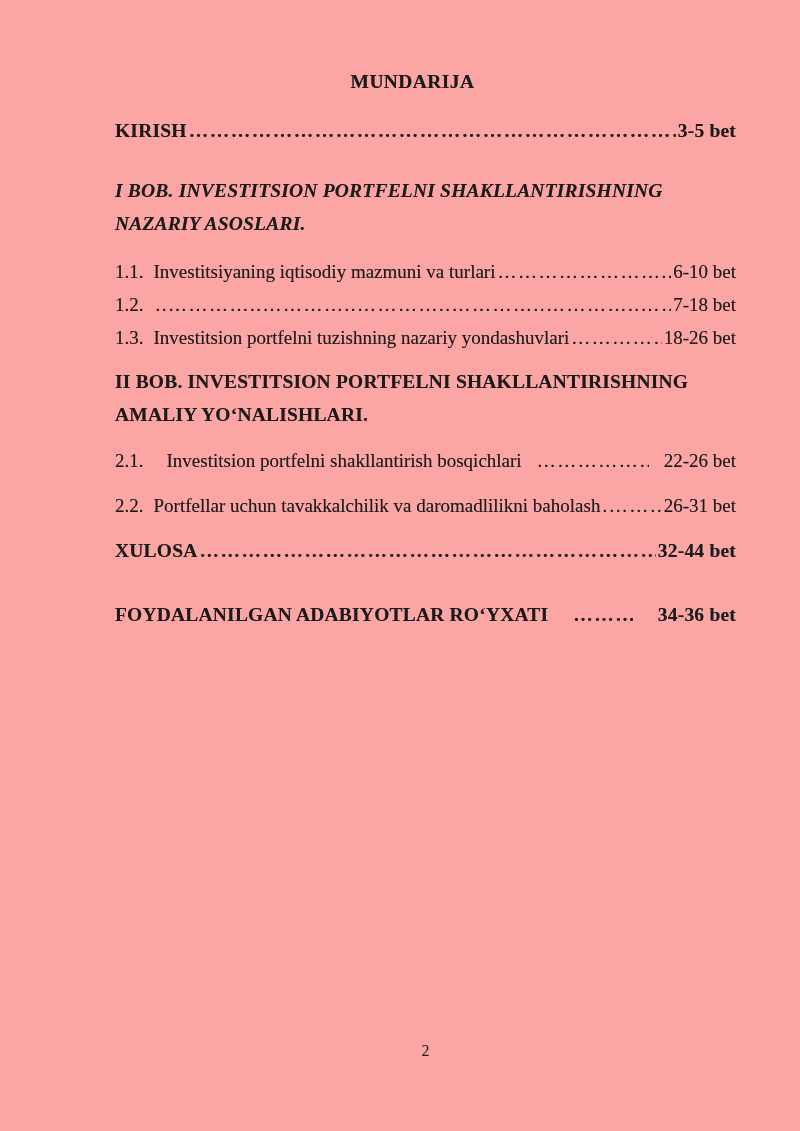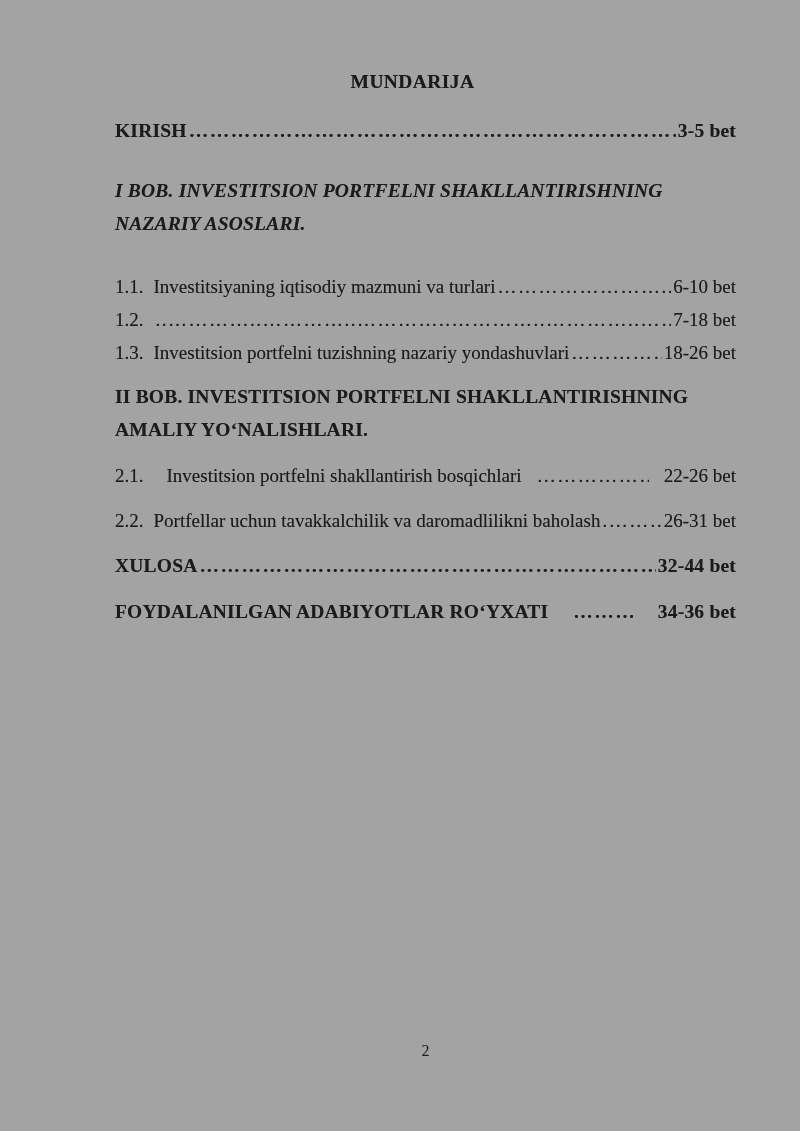--- a/index.html
+++ b/index.html
@@ -1,20 +1,20 @@
 <!DOCTYPE html>
 <html><head>
 <meta charset="utf-8">
 <style>
   html, body { margin: 0; padding: 0; }
   .page {
     position: relative;
     width: 800px;
     height: 1131px;
-    background: #a3a3a3;
+    background: #fca5a5;
     font-family: "Liberation Serif", "DejaVu Serif", serif;
     color: #1b1b1b;
     overflow: hidden;
   }
   .content {
     position: absolute;
     left: 115px;
     top: 70px;
     width: 621px;
   }
@@ -69,21 +69,21 @@
 <div class="page">
   <div class="content">
     <div class="doc-title">MUNDARIJA</div>
     <div id="toc-rows">
         <div class="toc-row entry-bold flexrow" style="margin-top: 20px;">
           <span class="label">KIRISH</span>
           <span class="leader">………………………………………………………………………………………………………………………………………………………………………………………………………………………………………………………………………………………………………………………………………………………………………………………………………………………………………………………………………………………………………………………………………………………………………………………………………………………………………………………………………………………………………………………………………………</span>
           <span class="pages">3-5 bet</span>
         </div>
         <div class="toc-row chapter" style="margin-top: 27px; font-style: italic;"><span>I BOB. INVESTITSION PORTFELNI SHAKLLANTIRISHNING NAZARIY ASOSLARI.</span></div>
-        <div class="toc-row entry flexrow" style="margin-top: 30px;">
+        <div class="toc-row entry flexrow" style="margin-top: 15px;">
           <span class="num">1.1.</span>
           <span class="label">Investitsiyaning iqtisodiy mazmuni va turlari</span>
           <span class="leader">……………………...……………………...……………………...……………………...……………………...……………………...……………………...……………………...……………………...……………………...</span>
           <span class="pages">6-10 bet</span>
         </div>
         <div class="toc-row entry flexrow" style="margin-top: 0px;">
           <span class="num">1.2.</span>
           <span class="leader">..…………..…………..…………..…………..…………..…………..…………..…………..…………..…………</span>
           <span class="pages">7-18 bet</span>
         </div>
@@ -104,21 +104,21 @@
           <span class="num">2.2.</span>
           <span class="label">Portfellar uchun tavakkalchilik va daromadlilikni baholash</span>
           <span class="leader">.………..………..………..………..………..………..………..………..………..……….</span>
           <span class="pages">26-31 bet</span>
         </div>
         <div class="toc-row entry-bold flexrow" style="margin-top: 12px;">
           <span class="label">XULOSA</span>
           <span class="leader">……………………………………………………………………………………………………………………………………………………………………………………………………………………………………………………………………………………………………………………………………………………………………………………………………………………………………………………………………………………………………………………………………………………………………………………………………………………………………………………………………………………………………………………</span>
           <span class="pages">32-44 bet</span>
         </div>
-        <div class="toc-row entry-bold flexrow" style="margin-top: 13px; gap: 23px;">
+        <div class="toc-row entry-bold flexrow" style="margin-top: 31px; gap: 23px;">
           <span class="label">FOYDALANILGAN ADABIYOTLAR RO‘YXATI</span>
           <span class="leader">…………………………………………………………………………………………………………………………………………………………………………………………</span>
           <span class="pages">34-36 bet</span>
         </div>
       </div>
   </div>
   <div class="page-number">2</div>
 </div>
 
 </body></html>

